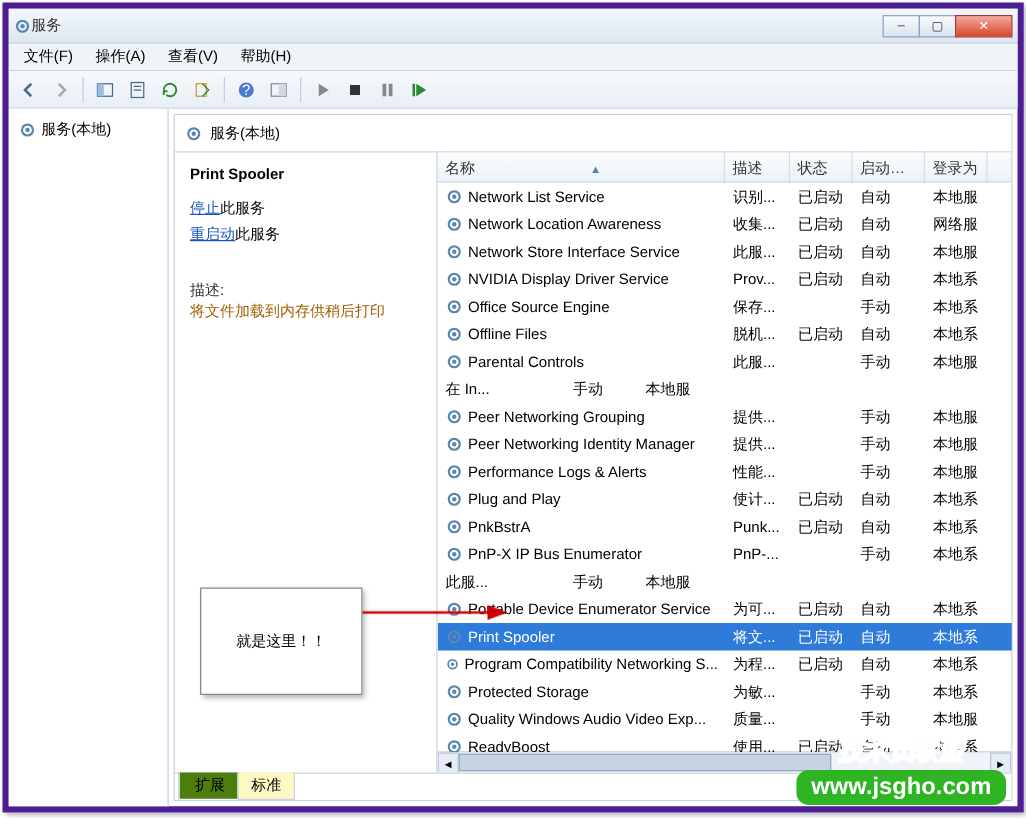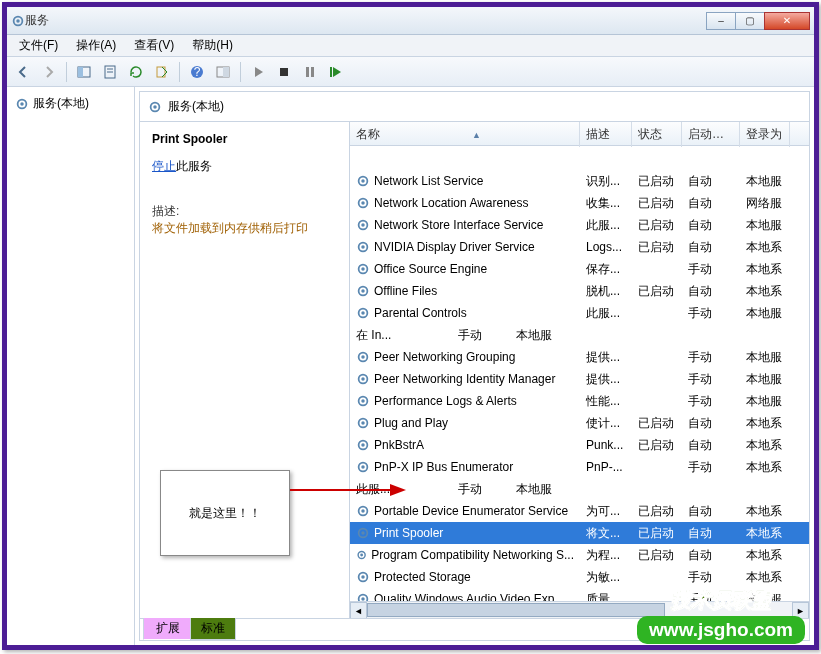--- a/index.html
+++ b/index.html
@@ -41,32 +41,32 @@
 .listwrap { flex:1; display:flex; flex-direction:column; overflow:hidden; }
 .header-row { display:flex; background:linear-gradient(#fcfdfe,#eaf1f8); border-bottom:1px solid #c9d4e2; height:24px; align-items:flex-start; }
 .hcell { padding:4px 6px; border-right:1px solid #d4dde8; font-size:12px; color:#333; white-space:nowrap; overflow:hidden; text-overflow:ellipsis; }
 .c-name { width:230px; display:flex; align-items:center; }
 .c-desc { width:52px; }
 .c-stat { width:50px; }
 .c-start{ width:58px; }
 .c-log  { width:50px; }
 .sort-arrow { margin:0 auto; font-size:9px; color:#5a7fa8; }
 
-.rows { flex:1; overflow-y:auto; overflow-x:hidden;margin-top:24px; }
+.rows { flex:1; overflow-y:auto; overflow-x:hidden; }
 .rows::-webkit-scrollbar { width:17px; height:17px; }
 .rows::-webkit-scrollbar-thumb { background:#c6d3e2; border:1px solid #94aac2; }
 .rows::-webkit-scrollbar-track { background:#f0f3f7; }
 .row { display:flex; height:22px; align-items:center; }
 .row.sel { background:#2f7bd9; color:#fff; }
 .cell { padding:2px 6px; white-space:nowrap; overflow:hidden; text-overflow:ellipsis; font-size:12px; }
 .row .c-name { display:flex; align-items:center; gap:4px; }
 
 .tabs { height:22px; border-top:1px solid #c9d4e2; display:flex; align-items:flex-end; background:#fff; padding-left:3px; }
-.tab { padding:2px 10px; border:1px solid #c9d4e2; border-top:none; background:#4d7c0f; margin-right:-1px; cursor:default; }
-.tab.active { background:#f0abfc; border-bottom:1px solid #fff;padding-left:12px; }
+.tab { padding:2px 10px; border:1px solid #c9d4e2; border-top:none; background:#fef9c3; margin-right:-1px; cursor:default; }
+.tab.active { background:#4d7c0f; border-bottom:1px solid #fff;padding-left:12px; }
 
 .hscroll { height:17px; background:#f0f3f7; border-top:1px solid #c9d4e2; position:relative; }
 .hscroll .thumb { position:absolute; left:0; top:1px; height:14px; width:65%; background:#c6d3e2; border:1px solid #94aac2; }
 .hscroll .btn { position:absolute; top:0; width:17px; height:17px; background:#e6edf5; border:1px solid #b7c6d8; display:flex;align-items:center;justify-content:center;font-size:9px; }
 .hscroll .btn.l { left:0; }
 .hscroll .btn.r { right:0; }
 
 .callout { position:absolute; left:20px; top:320px; width:130px; height:86px; border:1px solid #888; background:#fff; box-shadow:2px 2px 4px rgba(0,0,0,.3); display:flex; align-items:center; justify-content:center; padding:8px;margin-top:28px; }
 .arrow { position:absolute; left:150px; top:360px; width:116px; height:16px; pointer-events:none; }
 
@@ -193,20 +193,23 @@
         <span>服务(本地)</span>
       </div>
 
       <div class="main-body">
 
         <div class="detailpane">
           <h3>Print Spooler</h3>
           <div class="d-row">
             <span class="link">停止</span><span>此服务</span>
           </div>
+          <div class="d-row">
+            <span class="link">重启动</span><span>此服务</span>
+          </div>
           <div class="desc-label">描述:</div>
           <div class="desc-text">将文件加载到内存供稍后打印</div>
 
           <div class="callout">
             <span>就是这里！！</span>
           </div>
           <svg class="arrow" viewBox="0 0 116 16">
               <line x1="0" y1="8" x2="104" y2="8" stroke="#c00" stroke-width="2"></line>
               <path d="M116 8 L100 2 L100 14 Z" fill="#c00"></path>
             </svg>
@@ -264,21 +267,21 @@
                 <div class="cell c-log">本地服</div>
               </div>
               <div class="row">
                 <div class="cell c-name">
                   <svg class="gear" viewBox="0 0 16 16">
                     <circle cx="8" cy="8" r="5" fill="none" stroke="#5a87b0" stroke-width="2"></circle>
                     <circle cx="8" cy="8" r="2" fill="#5a87b0"></circle>
                   </svg>
                   <span>NVIDIA Display Driver Service</span>
                 </div>
-                <div class="cell c-desc">Logs...</div>
+                <div class="cell c-desc">Prov...</div>
                 <div class="cell c-stat">已启动</div>
                 <div class="cell c-start">自动</div>
                 <div class="cell c-log">本地系</div>
               </div>
               <div class="row">
                 <div class="cell c-name">
                   <svg class="gear" viewBox="0 0 16 16">
                     <circle cx="8" cy="8" r="5" fill="none" stroke="#5a87b0" stroke-width="2"></circle>
                     <circle cx="8" cy="8" r="2" fill="#5a87b0"></circle>
                   </svg>

